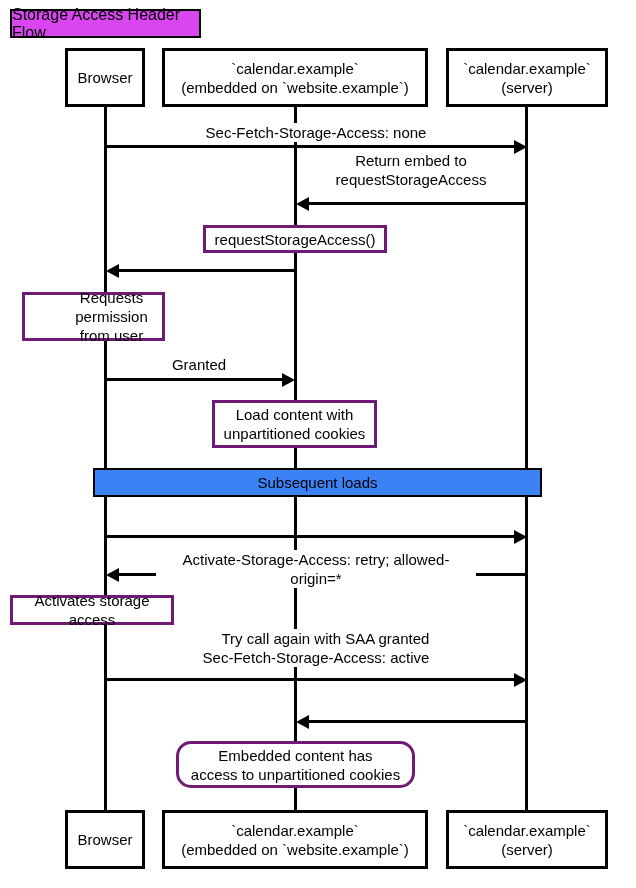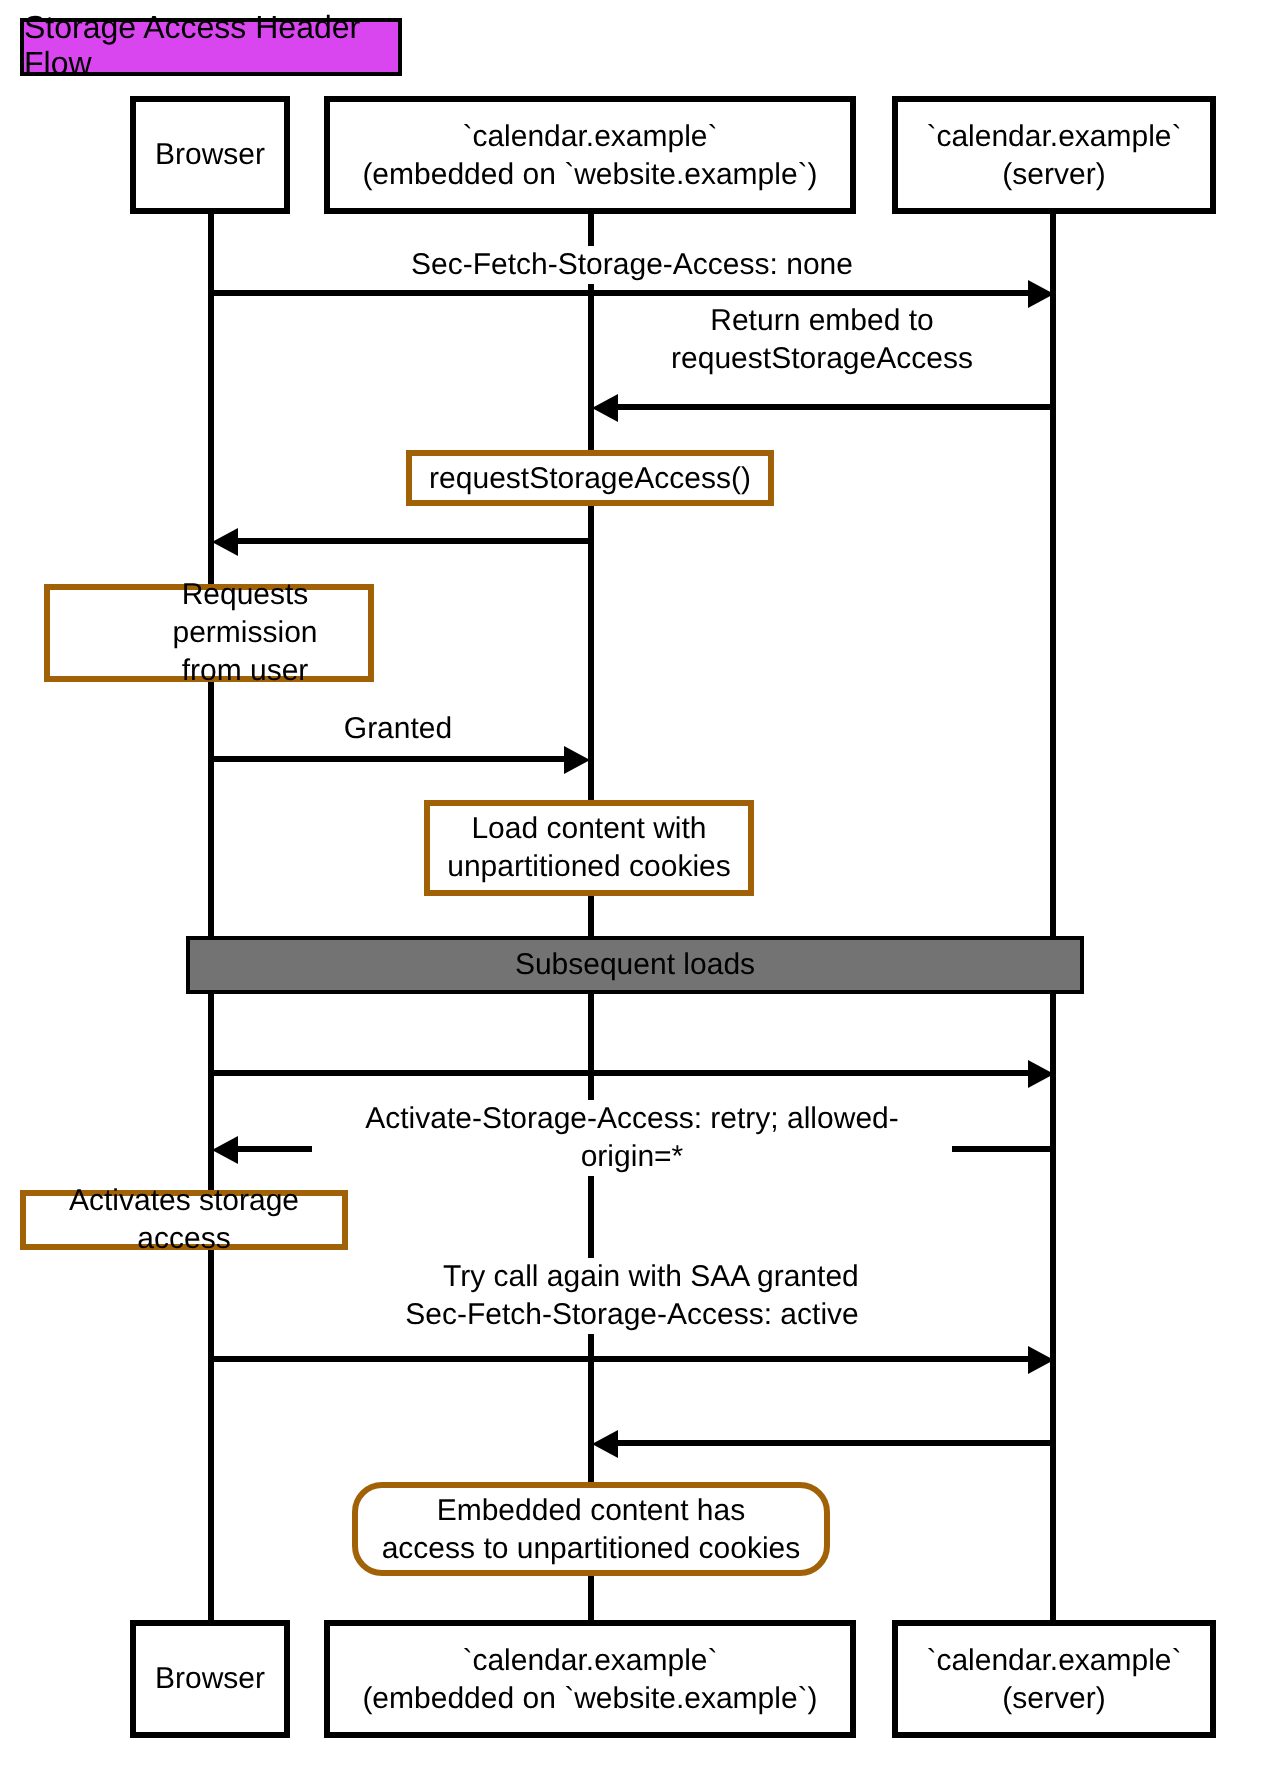--- a/index.html
+++ b/index.html
@@ -27,21 +27,21 @@
     border-bottom:7px solid transparent;border-left:13px solid #000;z-index:2;}
   .head-left{position:absolute;width:0;height:0;border-top:7px solid transparent;
     border-bottom:7px solid transparent;border-right:13px solid #000;z-index:2;}
   
   .msg-label{
     position:absolute;transform:translateX(-50%);background:#fff;padding:0 3px;
     font-size:15px;line-height:19px;text-align:center;white-space:pre-line;z-index:3;
   }
   
   .note{
-    position:absolute;box-sizing:border-box;border:3px solid #a16207;background:#fff;
+    position:absolute;box-sizing:border-box;border:3px solid #701a75;background:#fff;
     display:flex;align-items:center;justify-content:center;text-align:center;
     font-size:15px;line-height:19px;white-space:pre-line;z-index:3;
   }
   
   .divider{
     position:absolute;left:93px;top:468px;width:449px;height:29px;box-sizing:border-box;
     border:2px solid #000;display:flex;align-items:center;justify-content:center;
     font-size:15px;z-index:3;
   }
 </style>
@@ -69,31 +69,31 @@
   <div class="msg-label" style="left:411px;top:151px;">Return embed to
 requestStorageAccess</div>
   <div class="msg-line" style="left:307px;top:202px;width:219px;"></div>
   <div class="head-left" style="left:296px;top:197px;"></div>
 
   <div class="note" style="left:203px;top:225px;width:184px;height:28px;">requestStorageAccess()</div>
 
   <div class="msg-line" style="left:117px;top:269px;width:178px;"></div>
   <div class="head-left" style="left:106px;top:264px;"></div>
 
-  <div class="note" style="left:22px;top:292px;width:165px;height:49px;padding-left:36px;">Requests permission
+  <div class="note" style="left:22px;top:292px;width:143px;height:49px;padding-left:36px;">Requests permission
 from user</div>
 
   <div class="msg-label" style="left:199px;top:355px;">Granted</div>
   <div class="msg-line" style="left:105px;top:378px;width:178px;"></div>
   <div class="head-right" style="left:282px;top:373px;"></div>
 
   <div class="note" style="left:212px;top:400px;width:165px;height:48px;">Load content with
 unpartitioned cookies</div>
 
-  <div class="divider" style="background-color: #737373; justify-content: center;">
+  <div class="divider" style="background-color: #3b82f6; justify-content: center;">
     <span>Subsequent loads</span>
   </div>
 
   <div class="msg-line" style="left:105px;top:535px;width:410px;"></div>
   <div class="head-right" style="left:514px;top:530px;"></div>
 
   <div class="msg-label" style="left:316px;top:550px;">Activate-Storage-Access: retry; allowed-origin=*</div>
   <div class="msg-line" style="left:117px;top:573px;width:409px;"></div>
   <div class="head-left" style="left:106px;top:568px;"></div>
 

